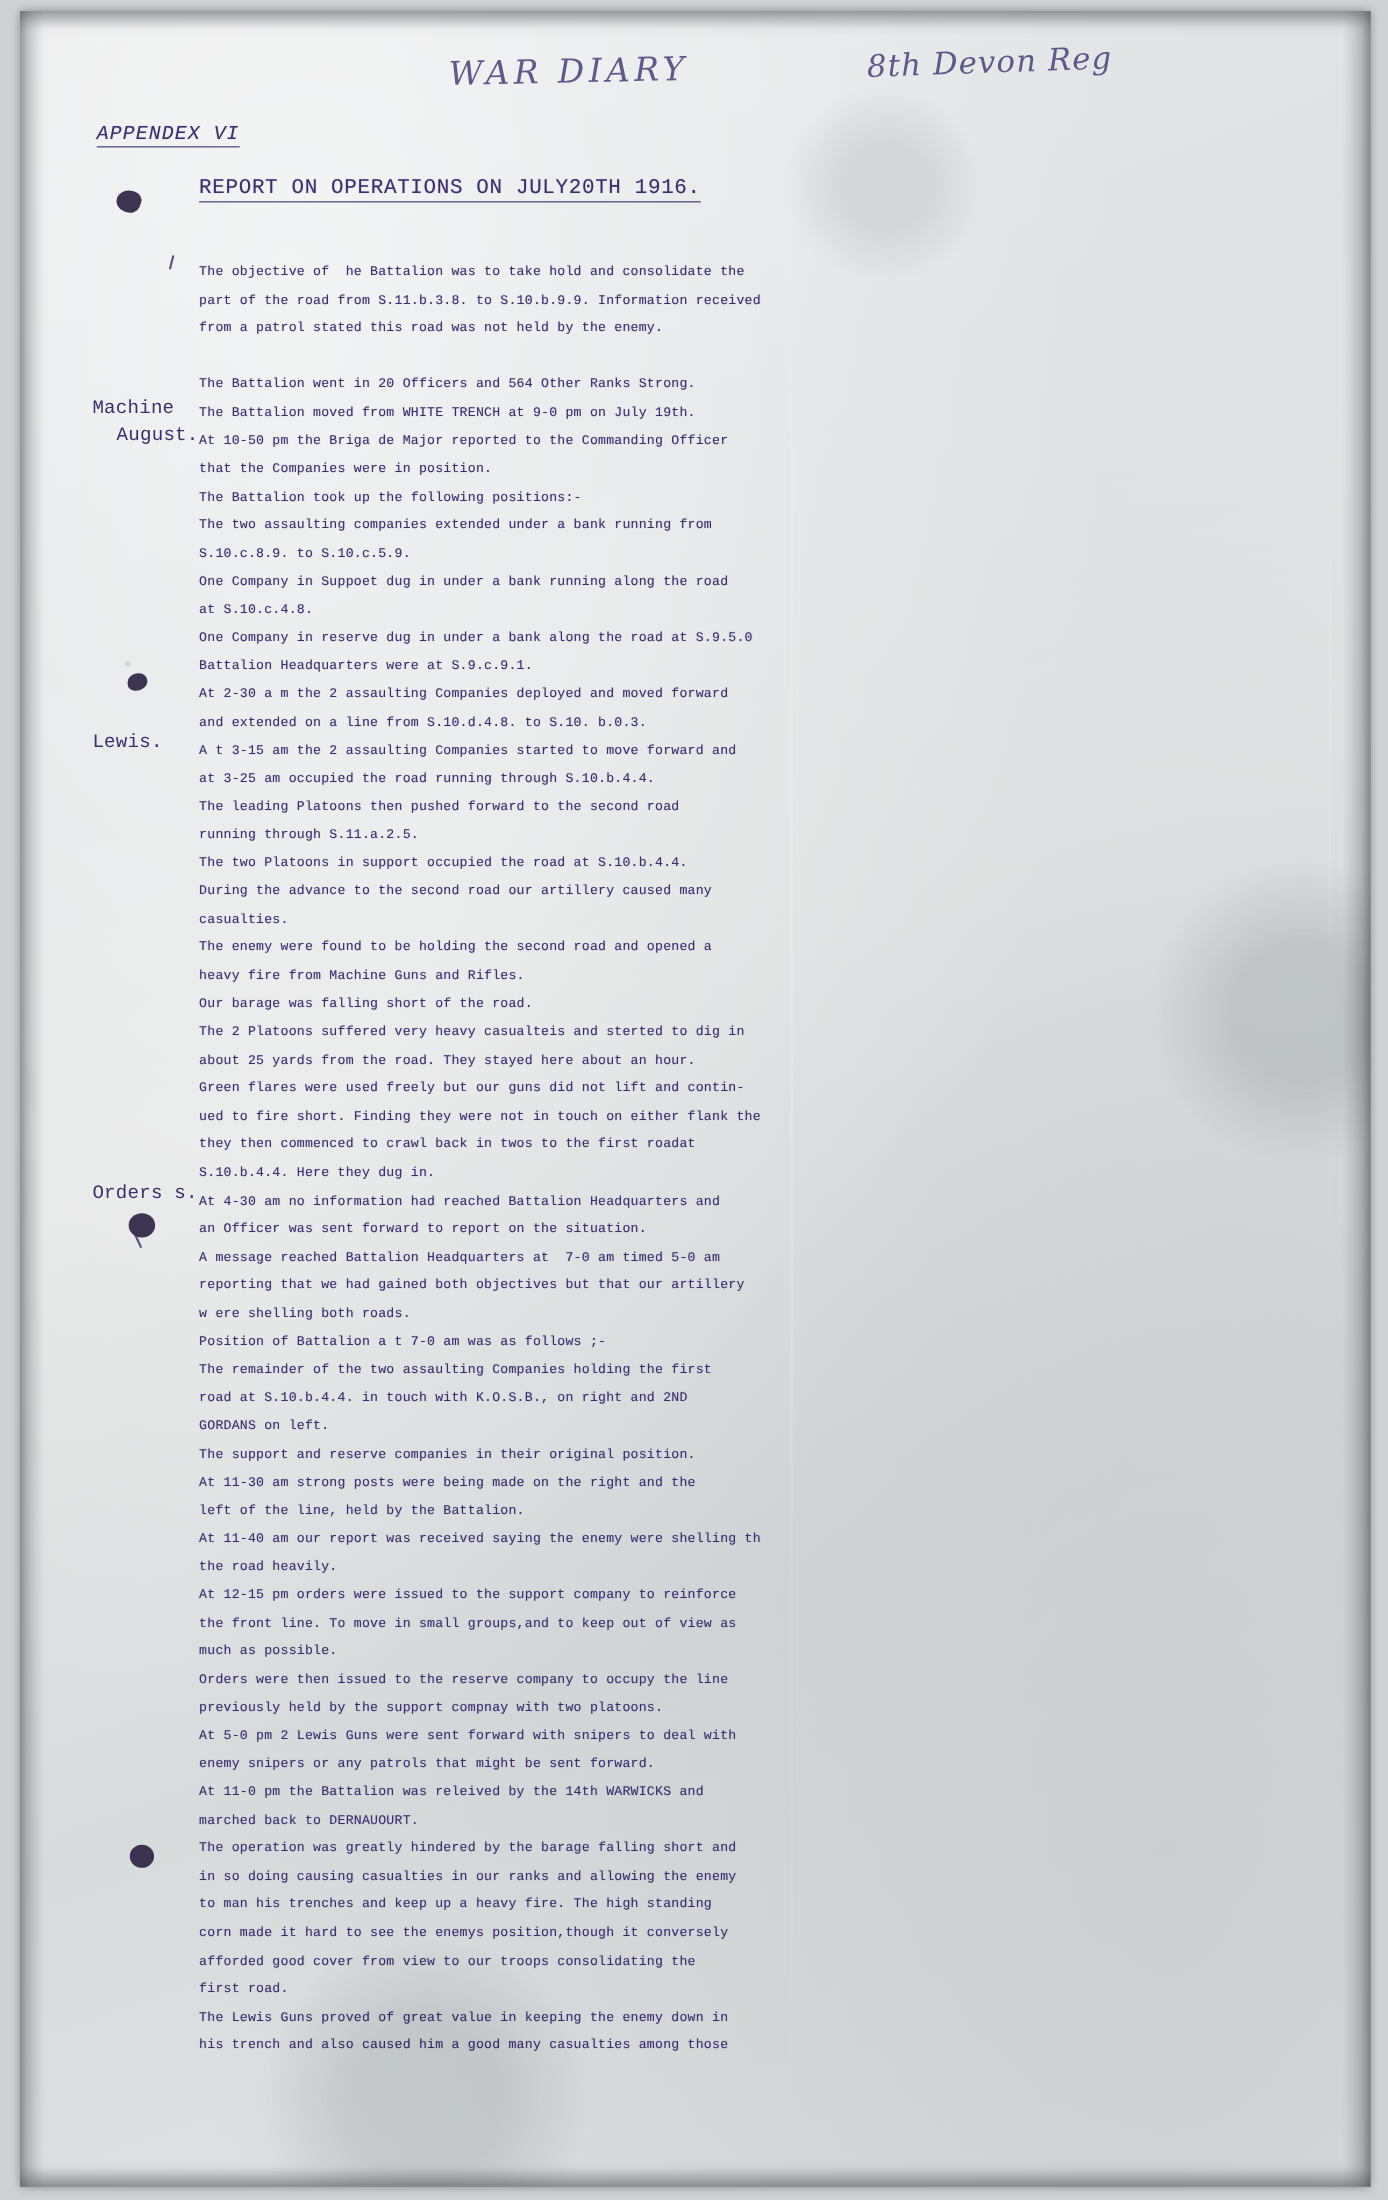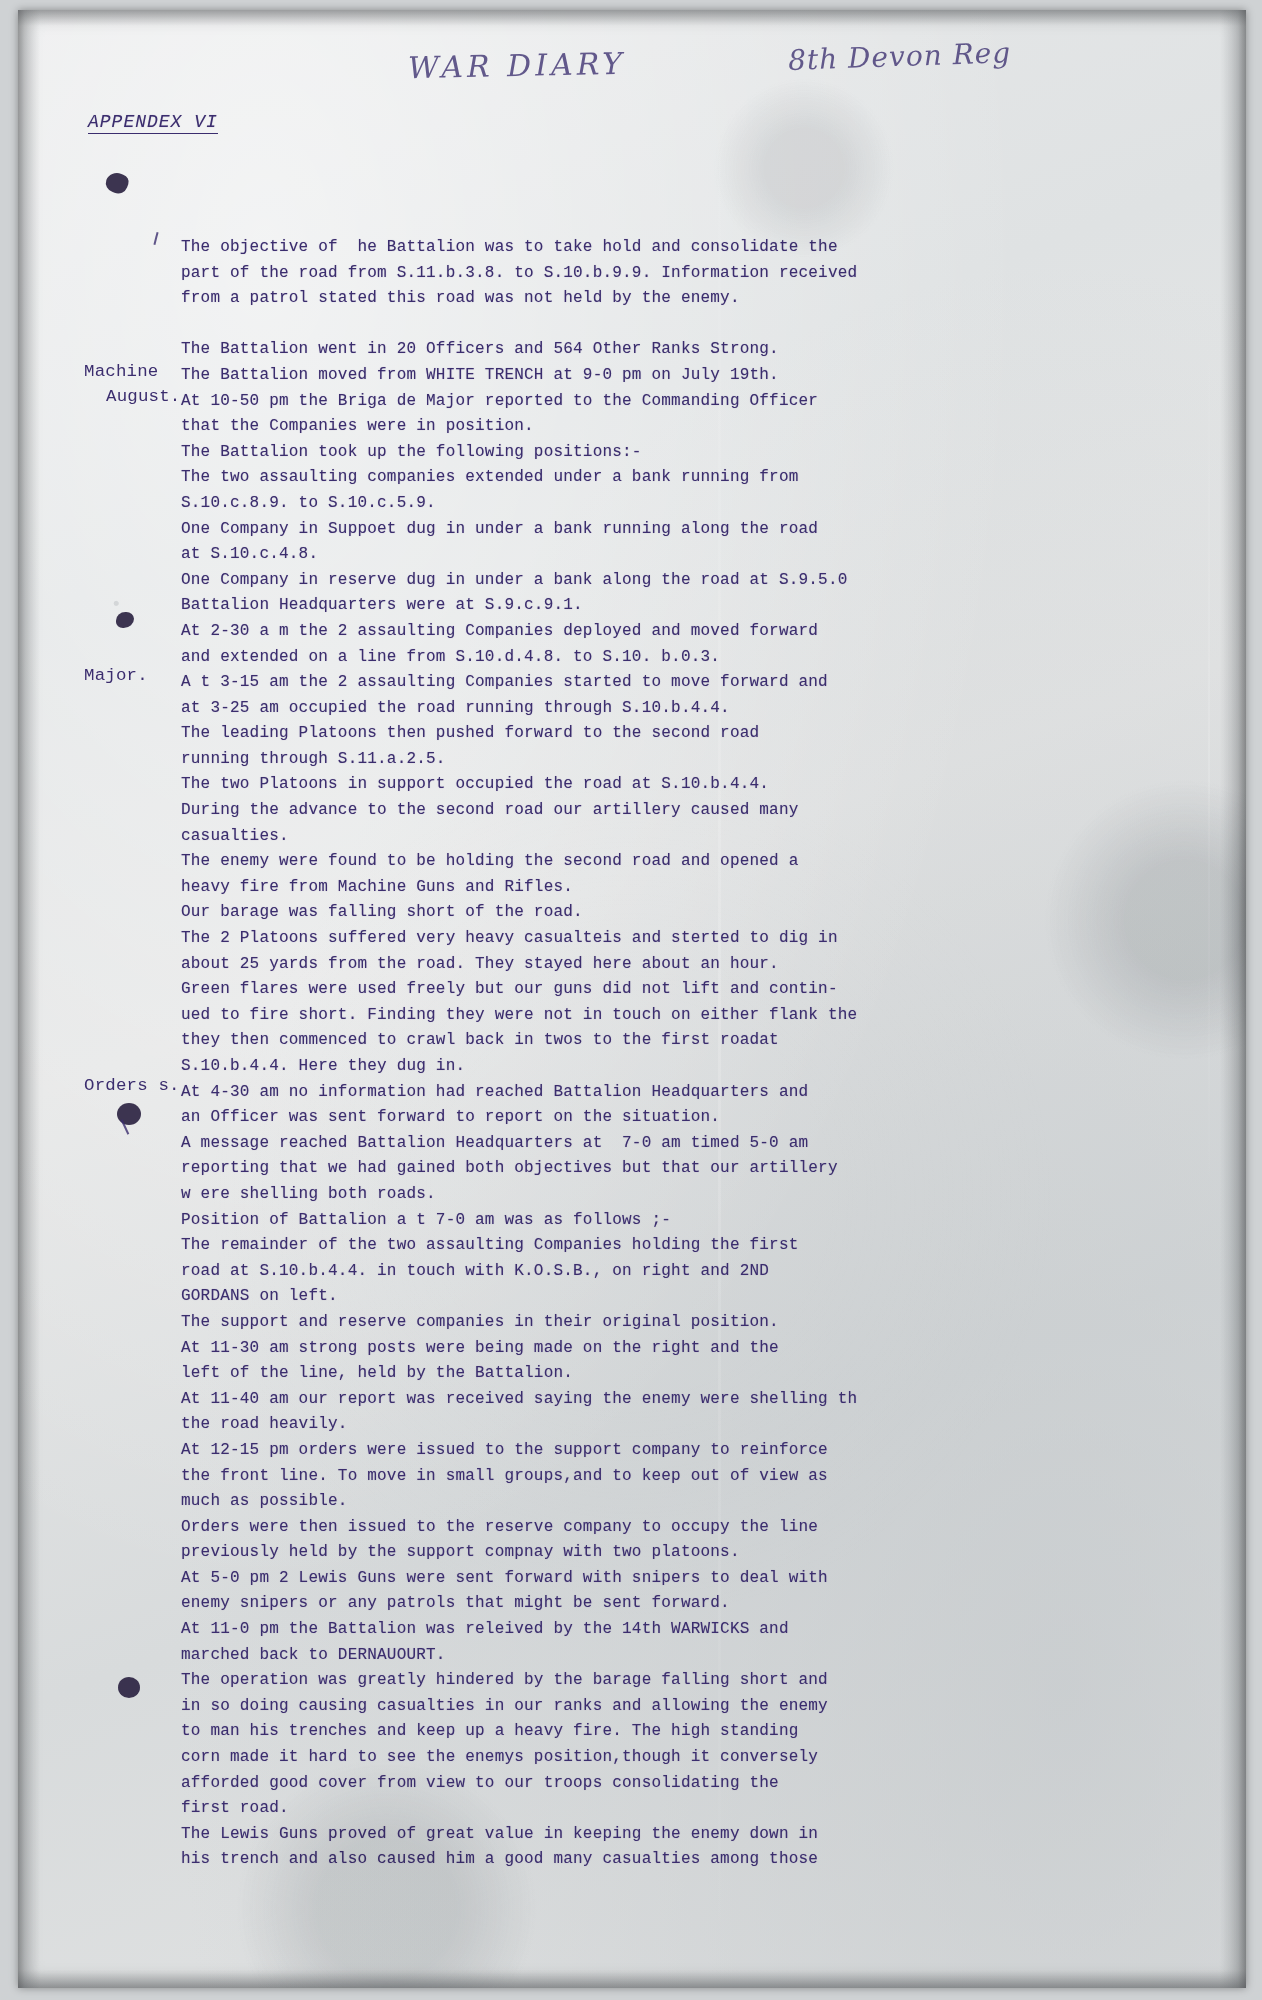--- a/index.html
+++ b/index.html
@@ -96,21 +96,21 @@
     top: 30px;
     font-size: 28px;
     letter-spacing: 1px;
     transform: rotate(-2deg);
   }
 
   
   .typed {
     position: absolute;
     color: #3b2d6e;
-    font-size: 16px;
+    font-size: 12px;
     line-height: 25.6px;
     white-space: pre;
     letter-spacing: 0.2px;
     text-shadow: 0 0 1px rgba(70,55,120,0.35);
   }
   #appendix {
     left: 70px;
     top: 100px;
     font-size: 18px;
     letter-spacing: 1px;
@@ -193,29 +193,30 @@
     <div class="edge-right"></div>
     <div class="crease" id="crease1"></div>
     <div class="crease" id="crease2"></div>
 
     <div class="handwriting" id="hw-war-diary">WAR  DIARY</div>
 
     <div class="handwriting" id="hw-regiment">8th Devon Reg</div>
 
     <div class="typed" id="appendix"><span class="ul">APPENDEX VI</span></div>
 
+    <div class="typed" id="report-title"><span class="ul">REPORT ON OPERATIONS ON JULY20TH 1916.</span></div>
 
     <div class="blob" id="blob1"></div>
     <div class="blob" id="blob2"></div>
     <div class="blob" id="blob3"></div>
     <div class="blob" id="blob4"></div>
     <div class="tick" id="tick1"></div>
     <div class="tick" id="tick2"></div>
 
     <div class="margin-head" id="mh-assembly">Machine</div>
     <div class="margin-head" id="mh-march">August.</div>
-    <div class="margin-head" id="mh-attack">Major.</div>
+    <div class="margin-head" id="mh-attack">Lewis.</div>
     <div class="margin-head" id="mh-reports">Orders s.</div>
 
     <div class="typed" id="body-col"><span class="ln">The objective of  he Battalion was to take hold and consolidate the</span><span class="ln">part of the road from S.11.b.3.8. to S.10.b.9.9. Information received</span><span class="ln">from a patrol stated this road was not held by the enemy.</span><span class="ln blank">&nbsp;</span><span class="ln">The Battalion went in 20 Officers and 564 Other Ranks Strong.</span><span class="ln">The Battalion moved from WHITE TRENCH at 9-0 pm on July 19th.</span><span class="ln">At 10-50 pm the Briga de Major reported to the Commanding Officer</span><span class="ln">that the Companies were in position.</span><span class="ln">The Battalion took up the following positions:-</span><span class="ln">The two assaulting companies extended under a bank running from</span><span class="ln">S.10.c.8.9. to S.10.c.5.9.</span><span class="ln">One Company in Suppoet dug in under a bank running along the road</span><span class="ln">at S.10.c.4.8.</span><span class="ln">One Company in reserve dug in under a bank along the road at S.9.5.0</span><span class="ln">Battalion Headquarters were at S.9.c.9.1.</span><span class="ln">At 2-30 a m the 2 assaulting Companies deployed and moved forward</span><span class="ln">and extended on a line from S.10.d.4.8. to S.10. b.0.3.</span><span class="ln">A t 3-15 am the 2 assaulting Companies started to move forward and</span><span class="ln">at 3-25 am occupied the road running through S.10.b.4.4.</span><span class="ln">The leading Platoons then pushed forward to the second road</span><span class="ln">running through S.11.a.2.5.</span><span class="ln">The two Platoons in support occupied the road at S.10.b.4.4.</span><span class="ln">During the advance to the second road our artillery caused many</span><span class="ln">casualties.</span><span class="ln">The enemy were found to be holding the second road and opened a</span><span class="ln">heavy fire from Machine Guns and Rifles.</span><span class="ln">Our barage was falling short of the road.</span><span class="ln">The 2 Platoons suffered very heavy casualteis and sterted to dig in</span><span class="ln">about 25 yards from the road. They stayed here about an hour.</span><span class="ln">Green flares were used freely but our guns did not lift and contin-</span><span class="ln">ued to fire short. Finding they were not in touch on either flank the</span><span class="ln">they then commenced to crawl back in twos to the first roadat</span><span class="ln">S.10.b.4.4. Here they dug in.</span><span class="ln">At 4-30 am no information had reached Battalion Headquarters and</span><span class="ln">an Officer was sent forward to report on the situation.</span><span class="ln">A message reached Battalion Headquarters at  7-0 am timed 5-0 am</span><span class="ln">reporting that we had gained both objectives but that our artillery</span><span class="ln">w ere shelling both roads.</span><span class="ln">Position of Battalion a t 7-0 am was as follows ;-</span><span class="ln">The remainder of the two assaulting Companies holding the first</span><span class="ln">road at S.10.b.4.4. in touch with K.O.S.B., on right and 2ND</span><span class="ln">GORDANS on left.</span><span class="ln">The support and reserve companies in their original position.</span><span class="ln">At 11-30 am strong posts were being made on the right and the</span><span class="ln">left of the line, held by the Battalion.</span><span class="ln">At 11-40 am our report was received saying the enemy were shelling th</span><span class="ln">the road heavily.</span><span class="ln">At 12-15 pm orders were issued to the support company to reinforce</span><span class="ln">the front line. To move in small groups,and to keep out of view as</span><span class="ln">much as possible.</span><span class="ln">Orders were then issued to the reserve company to occupy the line</span><span class="ln">previously held by the support compnay with two platoons.</span><span class="ln">At 5-0 pm 2 Lewis Guns were sent forward with snipers to deal with</span><span class="ln">enemy snipers or any patrols that might be sent forward.</span><span class="ln">At 11-0 pm the Battalion was releived by the 14th WARWICKS and</span><span class="ln">marched back to DERNAUOURT.</span><span class="ln">The operation was greatly hindered by the barage falling short and</span><span class="ln">in so doing causing casualties in our ranks and allowing the enemy</span><span class="ln">to man his trenches and keep up a heavy fire. The high standing</span><span class="ln">corn made it hard to see the enemys position,though it conversely</span><span class="ln">afforded good cover from view to our troops consolidating the</span><span class="ln">first road.</span><span class="ln">The Lewis Guns proved of great value in keeping the enemy down in</span><span class="ln">his trench and also caused him a good many casualties among those</span></div>
 
   </div>
 </div>
 
 </body></html>

